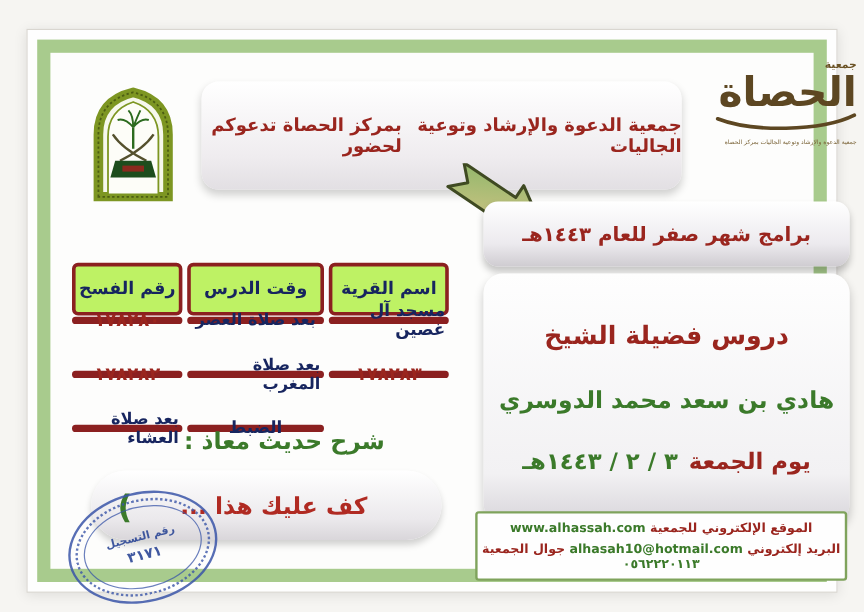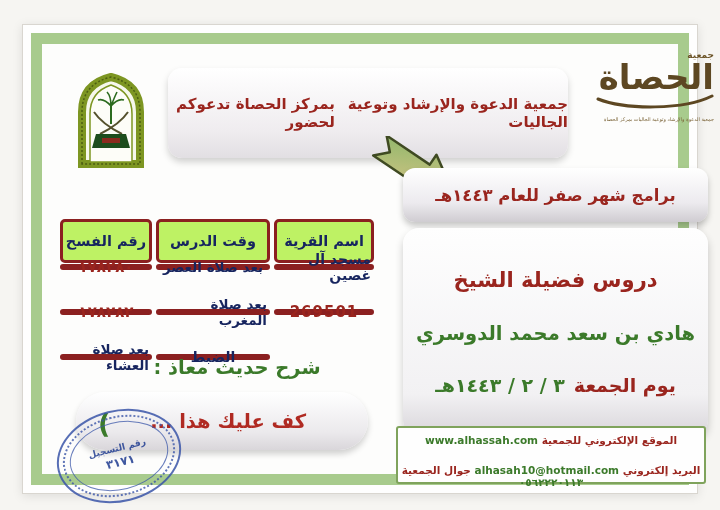--- a/index.html
+++ b/index.html
@@ -114,21 +114,21 @@
   .stamp .ctr .lbl { font-size:9px; font-weight:bold; display:block; }
   .stamp .ctr .num { font-size:12px; font-weight:bold; display:block; margin-top:2px; }
 
   
   .contact {
     left:354px; top:382px; width:310px; height:58px;
     background:#fefefe; border:2px solid #7fa35c; border-radius:3px;
     display:flex; flex-direction:column; justify-content:center; gap:6px;
     direction:rtl; text-align:center;
   }
-  .contact .row { direction:rtl; font-size:10.5px; font-weight:bold;margin-top:12px; }
+  .contact .row { direction:rtl; font-size:10.5px; font-weight:bold; }
   .contact .red { color:#9a251e; }
   .contact .grn { color:#3b7a2a; }
 </style>
 </head>
 <body>
 
 <div class="sheet">
   <div class="frame">
 
     <svg class="abs emblem" viewBox="0 0 78 96">
@@ -180,21 +180,21 @@
       <div class="cell hdr">وقت الدرس</div>
       <div class="cell hdr">اسم القرية</div>
 
       <div class="cell permit">١٧٨٢٨٠</div>
       <div class="cell time">بعد صلاة العصر</div>
       <div class="cell village">مسجد آل غصين</div>
 
       <div class="cell permit">١٧٨٢٨٢</div>
       <div class="cell time">بعد صلاة المغرب</div>
 
-      <div class="cell permit">269501</div>
+      <div class="cell permit">١٧٨٢٨٣</div>
       <div class="cell time">بعد صلاة العشاء</div>
       <div class="cell village">الضبط</div>
     </div>
 
     <div class="abs lecture">
       <span class="title">دروس فضيلة الشيخ</span>
       <span class="sheikh">هادي بن سعد محمد الدوسري</span>
       <div class="daterow">
         <span class="day">يوم الجمعة</span>
         <span class="date">٣ / ٢ / ١٤٤٣هـ</span>

